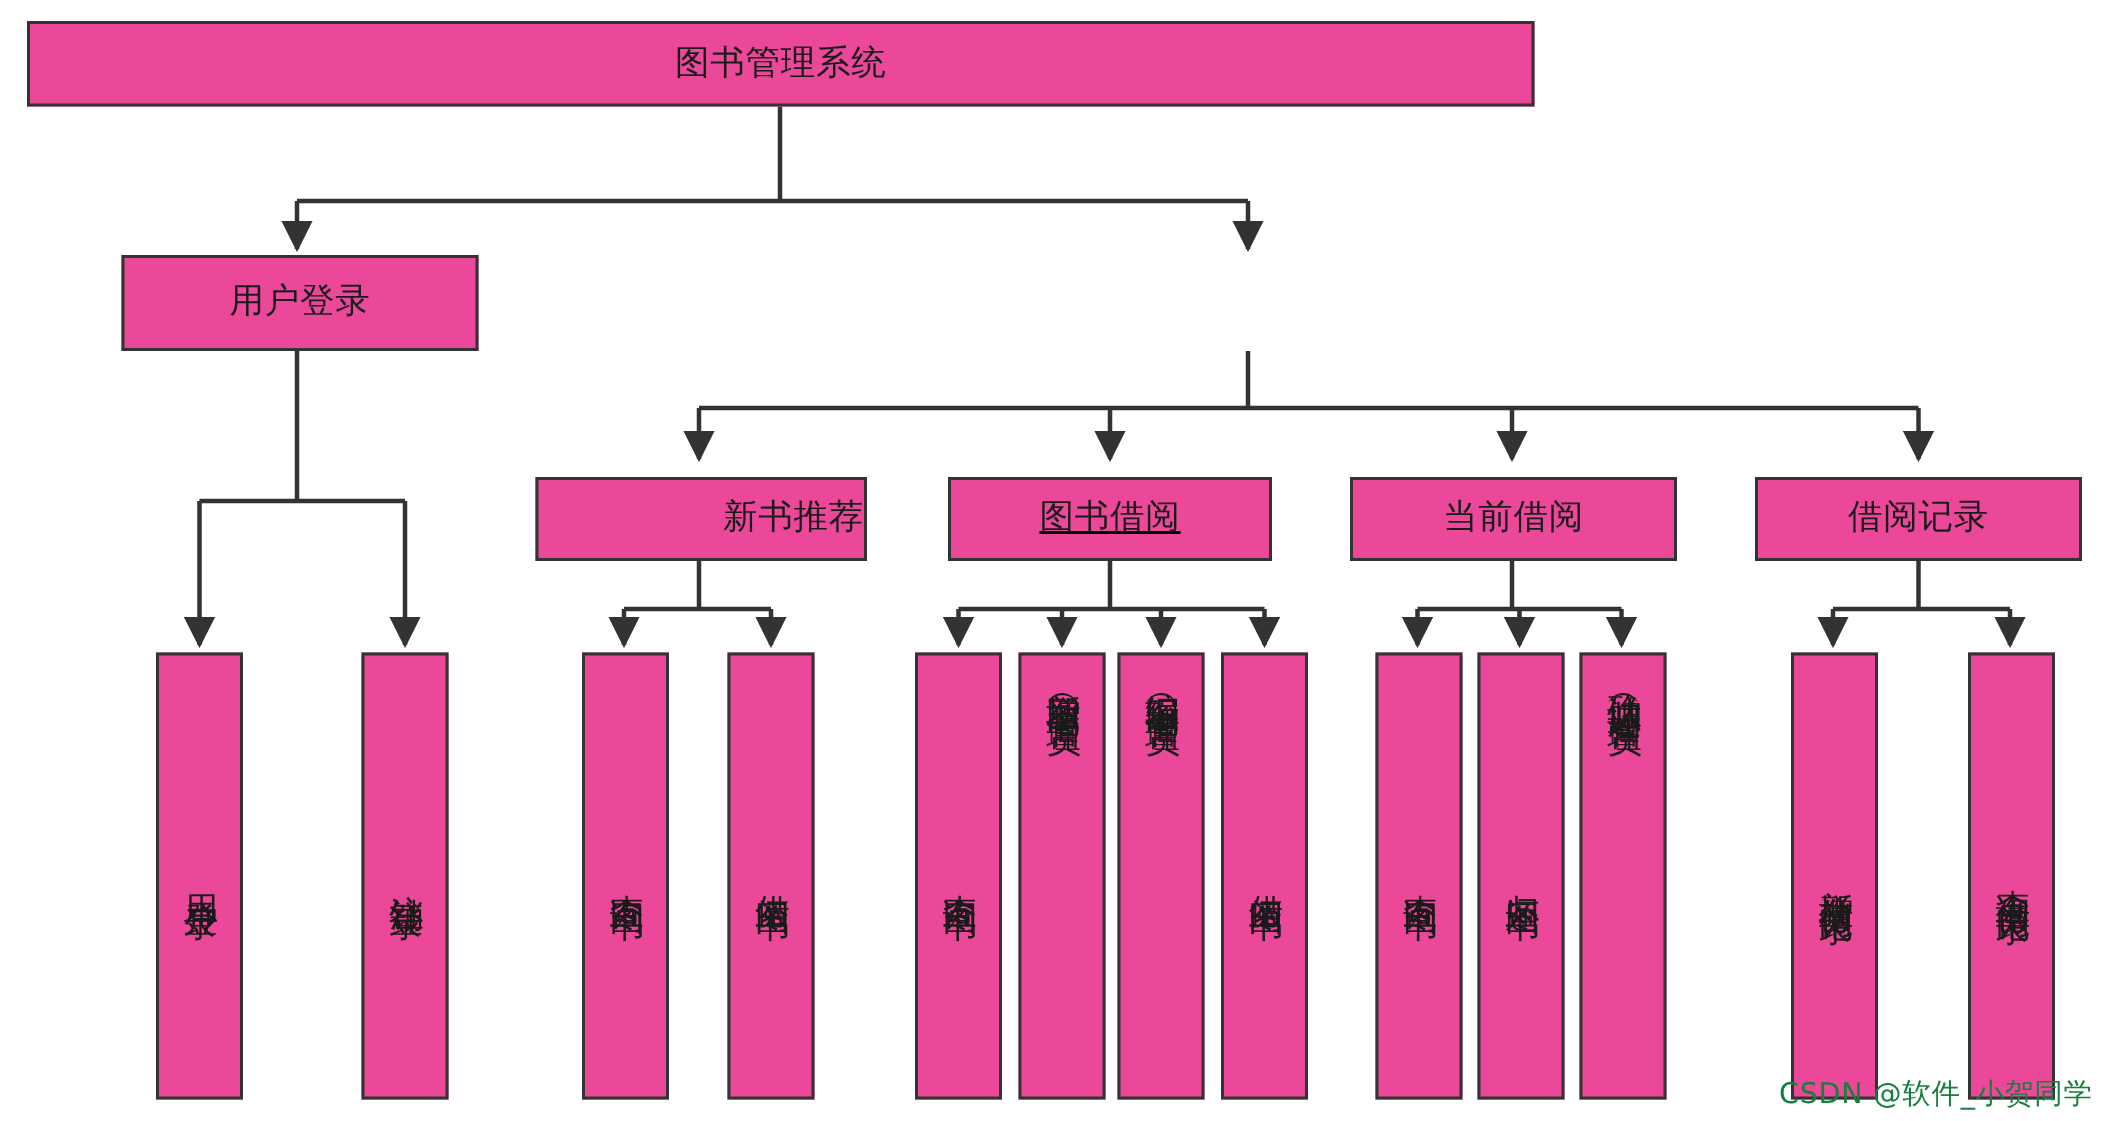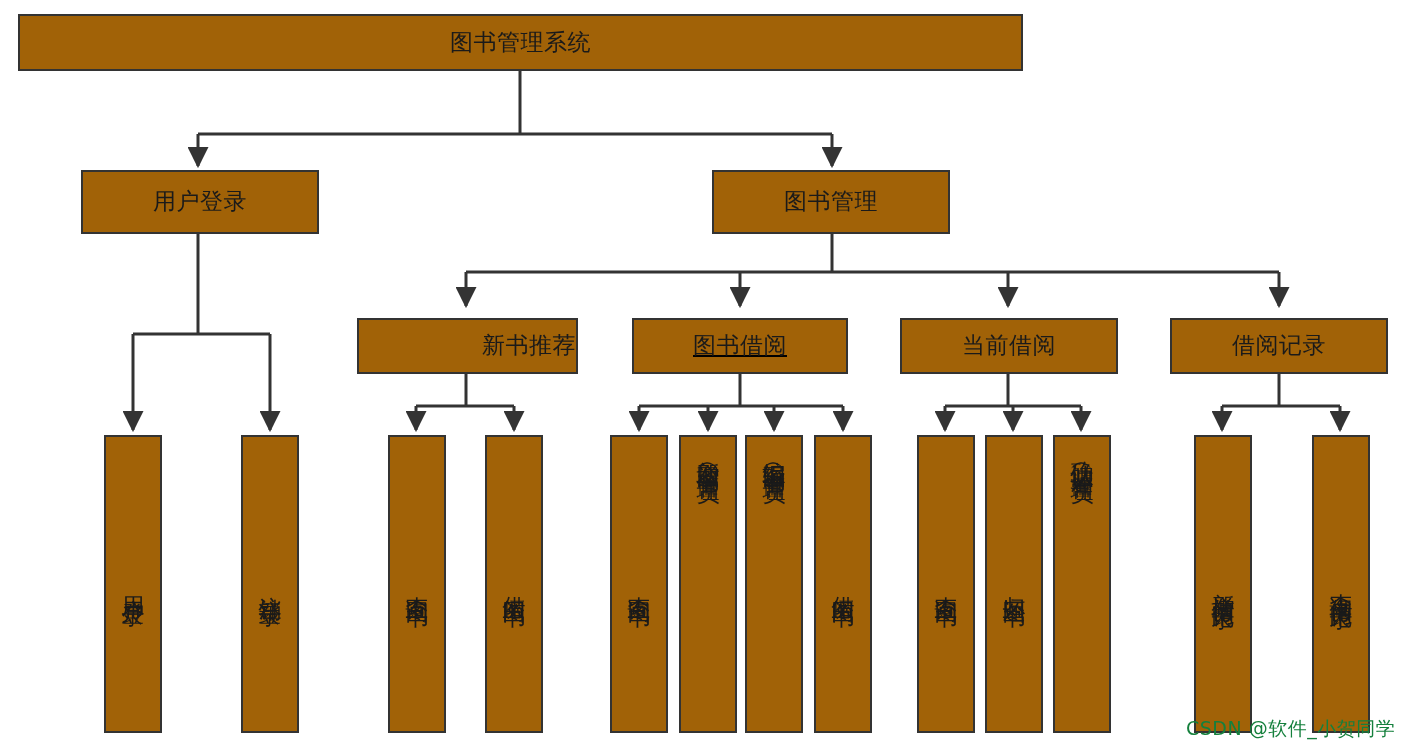--- a/index.html
+++ b/index.html
@@ -18,21 +18,21 @@
   svg.diagram-canvas {
     position: absolute;
     left: 0;
     top: 0;
     width: 1405px;
     height: 747px;
   }
   .node-box {
     position: absolute;
     box-sizing: border-box;
-    background: #a16207;
+    background: #ec4899;
     border: 2px solid #333333;
     display: flex;
     align-items: center;
     justify-content: center;
   }
   .node-label-h {
     font-size: 23px;
     color: #1a1a1a;
     line-height: 1.2;
     letter-spacing: 0.5px;
@@ -121,23 +121,20 @@
   </svg>
 
   <div class="node-box" style="left:18px; top:14px; width:1005px; height:57px;">
     <span class="node-label-h">图书管理系统</span>
   </div>
 
   <div class="node-box" style="left:81px; top:170px; width:238px; height:64px;">
     <span class="node-label-h">用户登录</span>
   </div>
 
-  <div class="node-box" style="left:712px; top:170px; width:238px; height:64px;">
-    <span class="node-label-h">图书管理</span>
-  </div>
 
   <div class="node-box" style="left:357px; top:318px; width:221px; height:56px;justify-content:flex-end;">
     <span class="node-label-h">新书推荐</span>
   </div>
 
   <div class="node-box" style="left:632px; top:318px; width:216px; height:56px;text-decoration:underline;">
     <span class="node-label-h">图书借阅</span>
   </div>
 
   <div class="node-box" style="left:900px; top:318px; width:218px; height:56px;">

